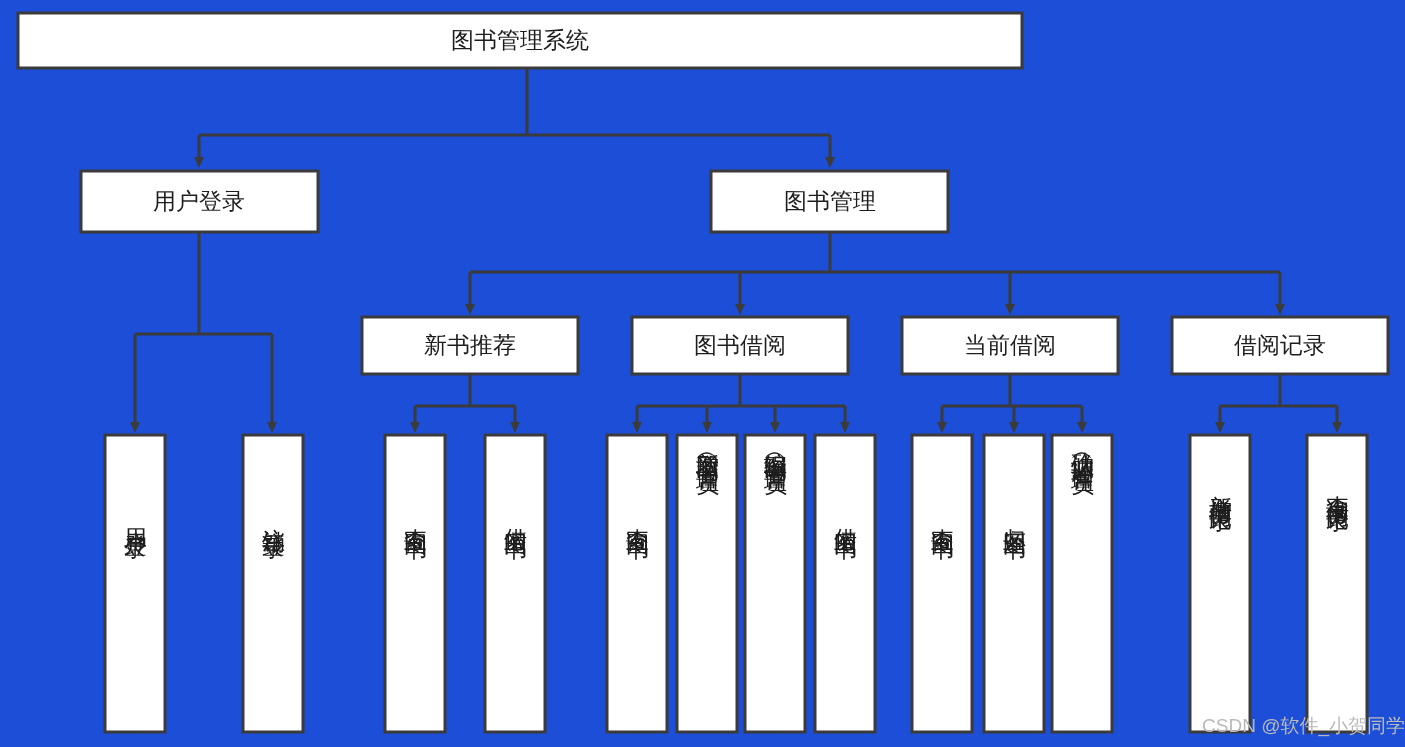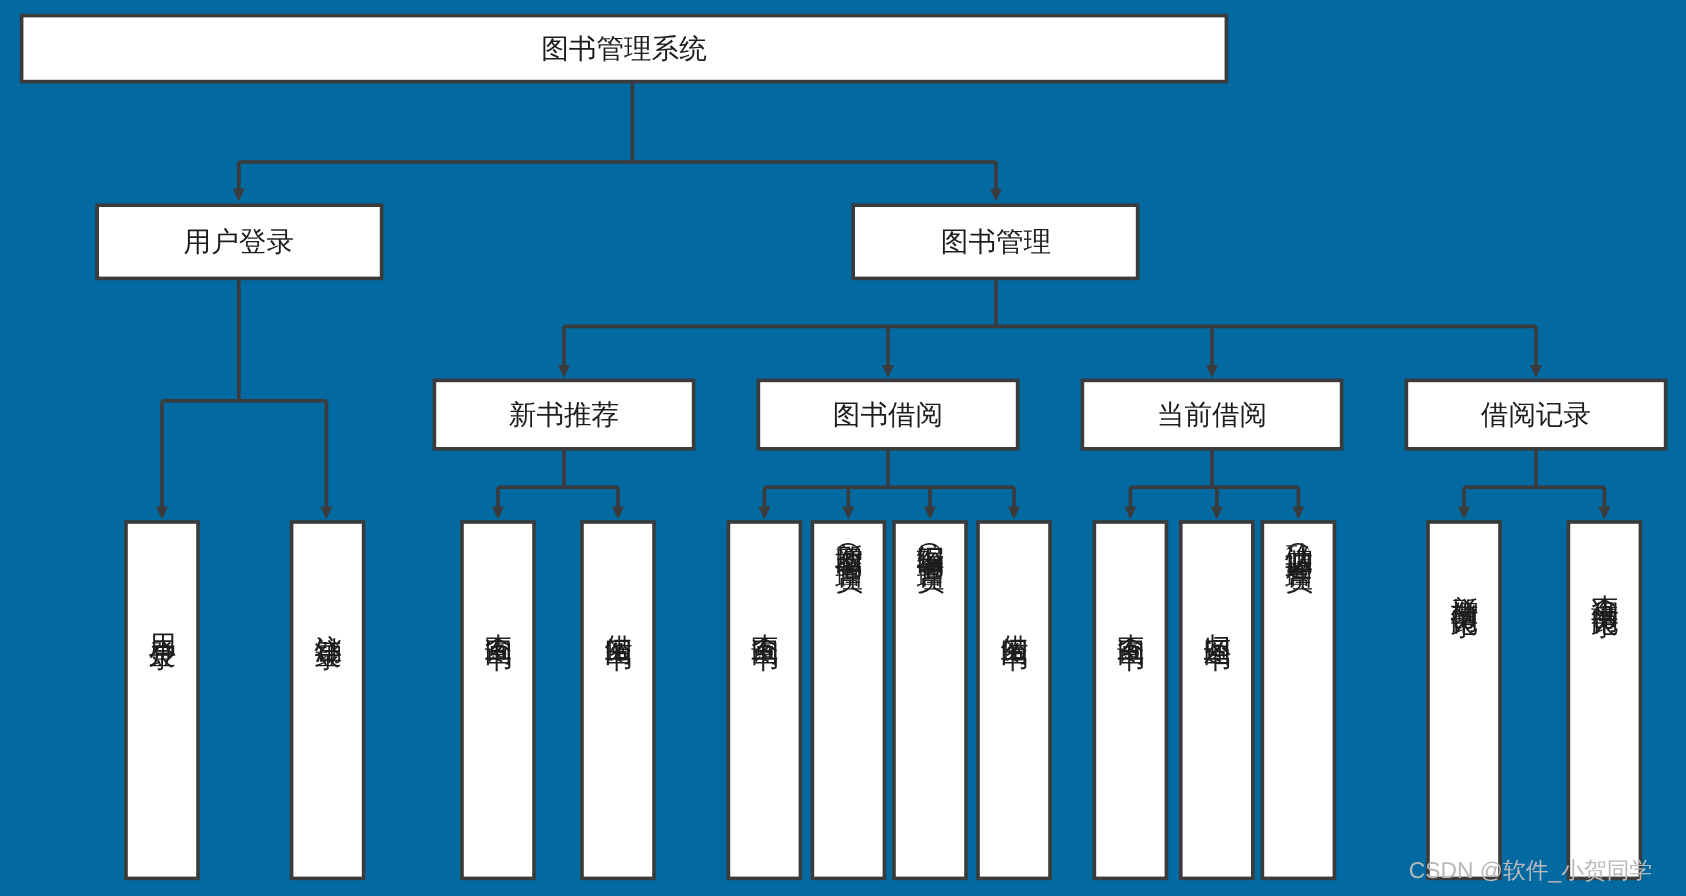--- a/index.html
+++ b/index.html
@@ -10,21 +10,21 @@
   body {
     width: 1405px;
     height: 747px;
     font-family: "Liberation Sans", sans-serif;
     overflow: hidden;
   }
   #diagram-root {
     position: relative;
     width: 1405px;
     height: 747px;
-    background: #0369a1;
+    background: #1d4ed8;
   }
   svg.tree-svg {
     position: absolute;
     left: 0;
     top: 0;
     width: 1405px;
     height: 747px;
     display: block;
   }
   .node-box {
@@ -54,21 +54,21 @@
     stroke: #3b3b3b;
     stroke-width: 3;
     fill: none;
   }
   .arrow-head {
     fill: #3b3b3b;
     stroke: none;
   }
   .watermark {
     position: absolute;
-    right: 28px;
+    right: 0;
     bottom: 8px;
     font-family: "Liberation Sans", sans-serif;
     font-size: 19px;
     color: #b9b9b9;
     white-space: nowrap;
     user-select: none;
   }
 </style>
 </head>
 <body>

